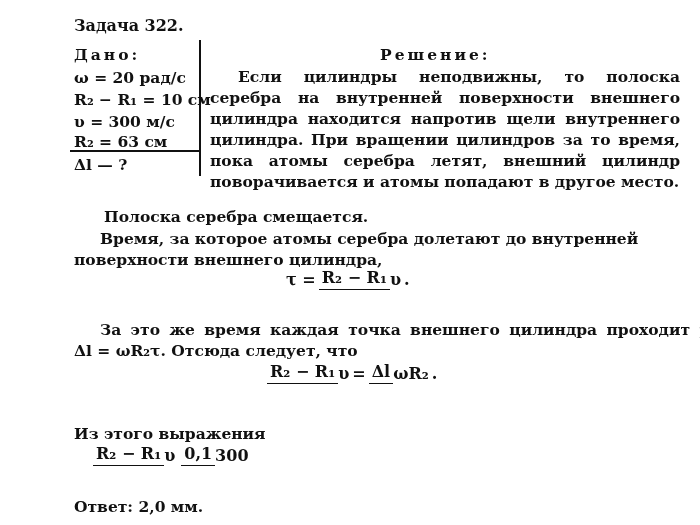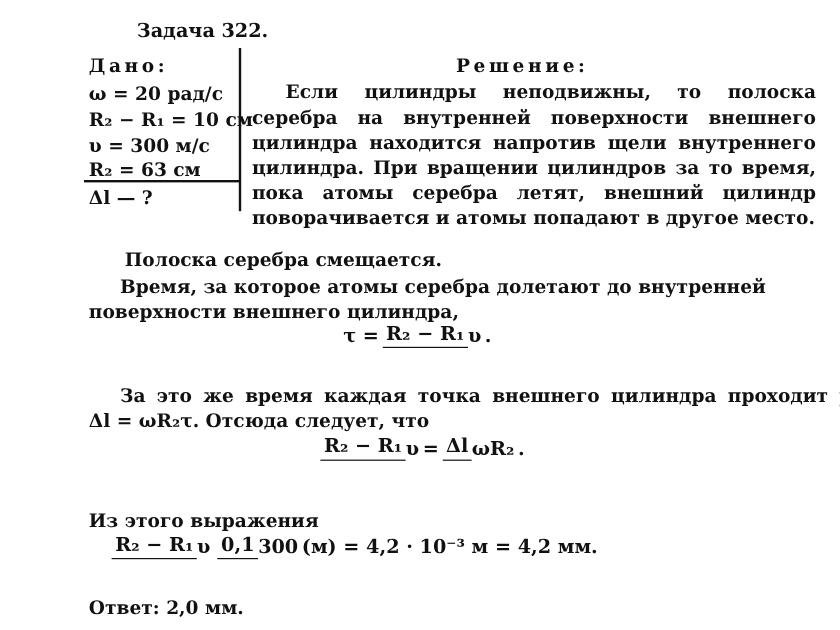--- a/index.html
+++ b/index.html
@@ -2,21 +2,21 @@
 <html><head>
 <meta charset="utf-8">
 <style>
   html, body { margin: 0; padding: 0; background: #ffffff; }
   body {
     width: 700px; height: 525px; position: relative; overflow: hidden;
     font-family: "DejaVu Serif", "Liberation Serif", serif;
     color: #111; font-weight: bold; font-size: 15.5px;
   }
   .abs { position: absolute; white-space: nowrap; }
-  .title { left: 74px; top: 16px; font-size: 16px; margin-left: 40px; }
+  .title { left: 74px; top: 16px; font-size: 16px; }
   .given-label { left: 74px; top: 45px; letter-spacing: 3px; }
   .given-line { left: 74px; }
   .vline { position: absolute; left: 199px; top: 40px; width: 2px; height: 136px; background: #111; }
   .hline { position: absolute; left: 70px; top: 150px; width: 130px; height: 1.5px; background: #111; }
   .sol-label { left: 380px; top: 45px; letter-spacing: 3px; }
   .para { left: 210px; width: 470px; text-align: justify; white-space: normal; line-height: 21px; }
   .full { left: 74px; width: 606px; white-space: normal; line-height: 21px; }
   .frac { display: inline-flex; flex-direction: row; align-items: center; vertical-align: middle; margin: 0 3px; }
   .frac .num { border-bottom: 1.5px solid #111; padding: 0 3px 1px; line-height: 20px; }
   .frac .den { padding-top: 1px; line-height: 20px; }
@@ -71,16 +71,15 @@
 
 <div class="abs formula" style="left:90px; top:444px">
   <span class="frac">
     <span class="num">R₂ − R₁</span>
     <span class="den">υ</span>
   </span>
   <span class="frac">
     <span class="num">0,1</span>
     <span class="den">300</span>
   </span>
-  <span>(м) = 4,2 · 10⁻³ м = 4,2 мм.</span>
 </div>
 
 <div class="abs" style="left:74px; top:497px">Ответ: 2,0 мм.</div>
 
 </body></html>

